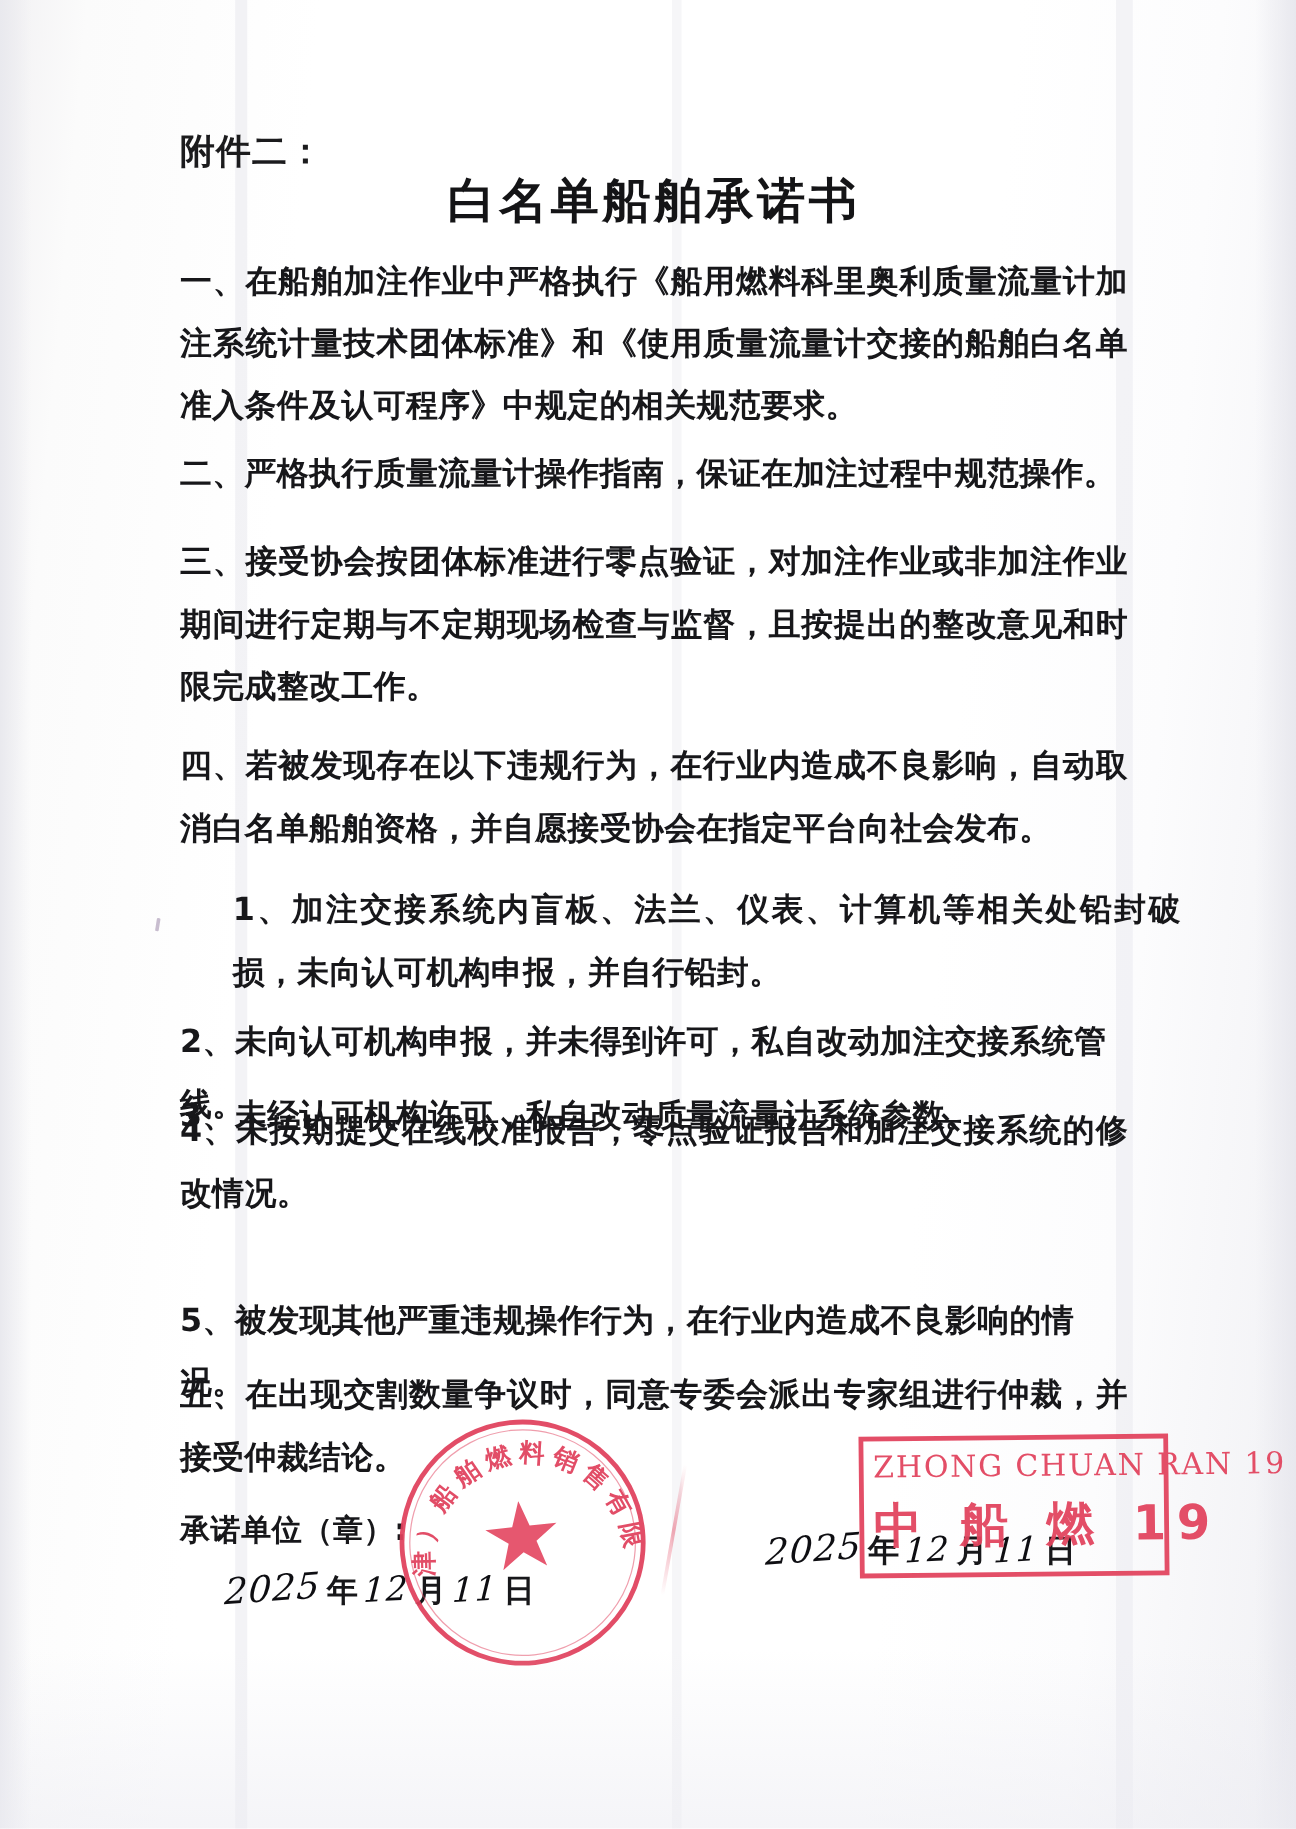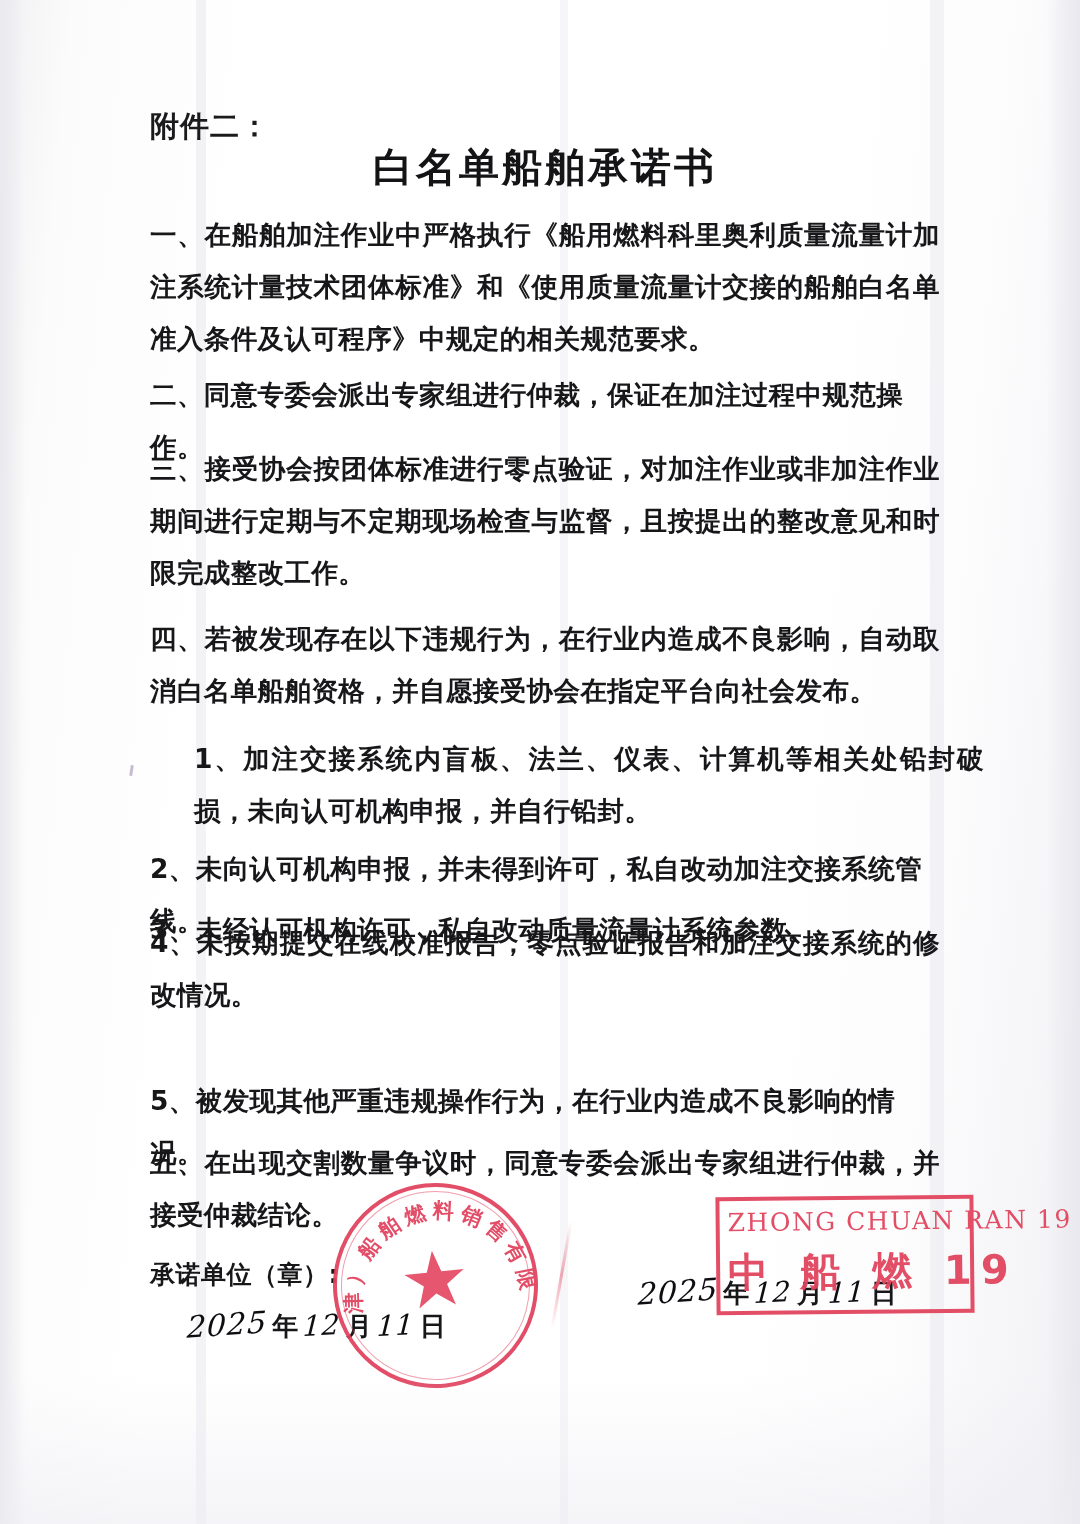--- a/index.html
+++ b/index.html
@@ -168,21 +168,21 @@
   <div class="scanband b5"></div>
 
   <div id="content">
 
     <div class="label-attach">附件二：</div>
 
     <div class="doc-title">白名单船舶承诺书</div>
 
     <div class="para" style="top:209px;">一、在船舶加注作业中严格执行《船用燃料科里奥利质量流量计加注系统计量技术团体标准》和《使用质量流量计交接的船舶白名单准入条件及认可程序》中规定的相关规范要求。</div>
 
-    <div class="para nojust" style="top:369px;">二、同意专委会派出专家组进行仲裁，保证在加注过程中规范操作。</div>
+    <div class="para nojust" style="top:369px;">二、严格执行质量流量计操作指南，保证在加注过程中规范操作。</div>
 
     <div class="para" style="top:443px;">三、接受协会按团体标准进行零点验证，对加注作业或非加注作业期间进行定期与不定期现场检查与监督，且按提出的整改意见和时限完成整改工作。</div>
 
     <div class="para" style="top:613px;">四、若被发现存在以下违规行为，在行业内造成不良影响，自动取消白名单船舶资格，并自愿接受协会在指定平台向社会发布。</div>
 
     <div class="para" style="top:733px;margin-left:44px;">1、加注交接系统内盲板、法兰、仪表、计算机等相关处铅封破损，未向认可机构申报，并自行铅封。</div>
 
     <div class="para nojust" style="top:843px;">2、未向认可机构申报，并未得到许可，私自改动加注交接系统管线。</div>
 
     <div class="para nojust" style="top:904px;">3、未经认可机构许可，私自改动质量流量计系统参数。</div>

